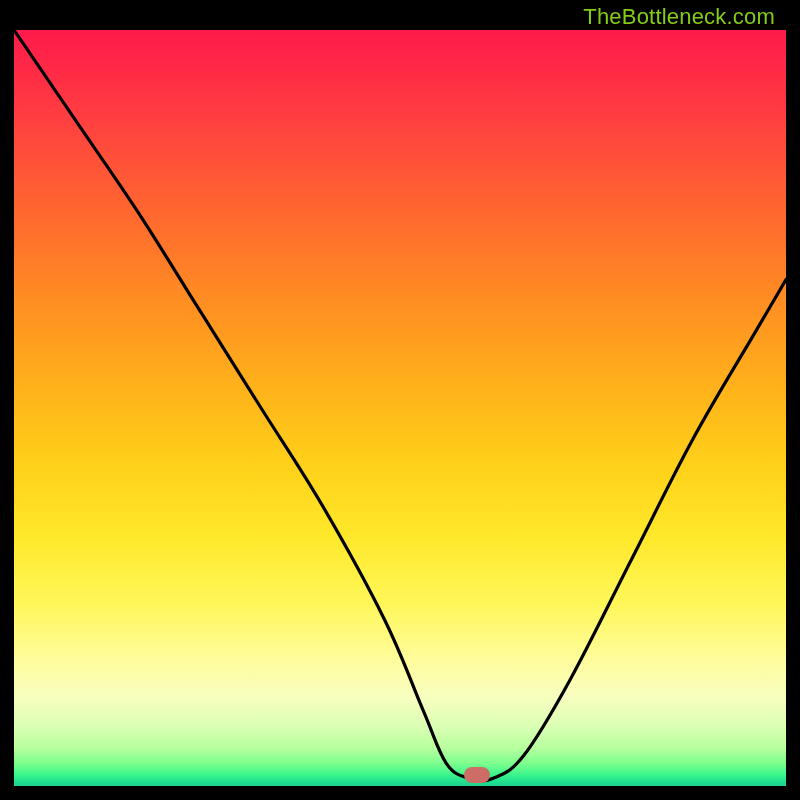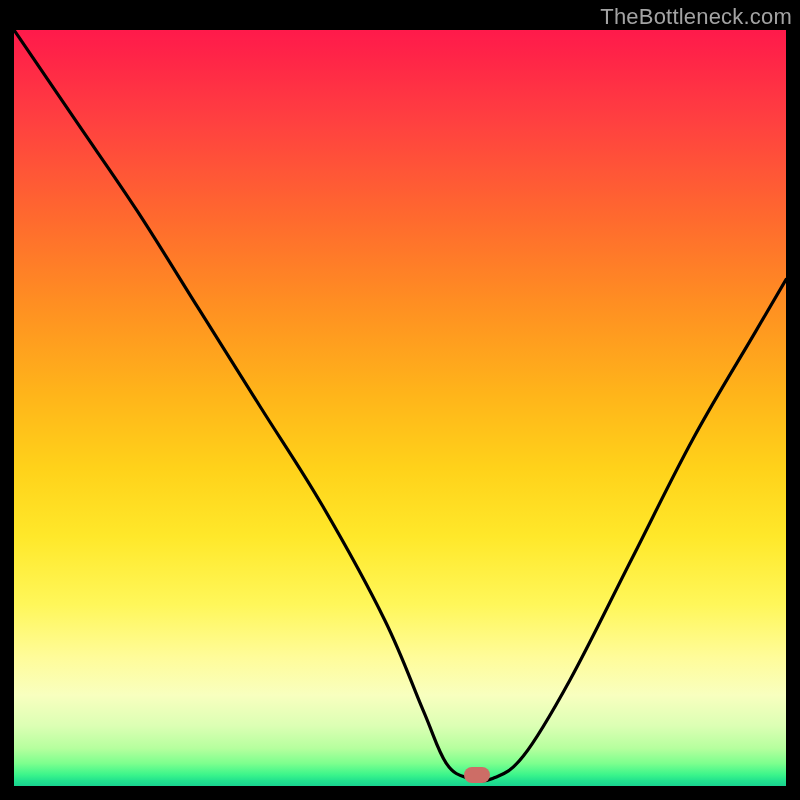--- a/index.html
+++ b/index.html
@@ -13,22 +13,22 @@
   }
   .frame {
     position: relative;
     width: 800px;
     height: 800px;
     background: #000;
   }
   .watermark {
     position: absolute;
     top: 4px;
-    right: 8px;
-    color: #a3a3a3;
+    right: 25px;
+    color: #84cc16;
     font-size: 22px;
     font-weight: 500;
     letter-spacing: 0.2px;
     z-index: 50;
     user-select: none;
   }
   .plot {
     position: absolute;
     left: 14px;
     top: 30px;

